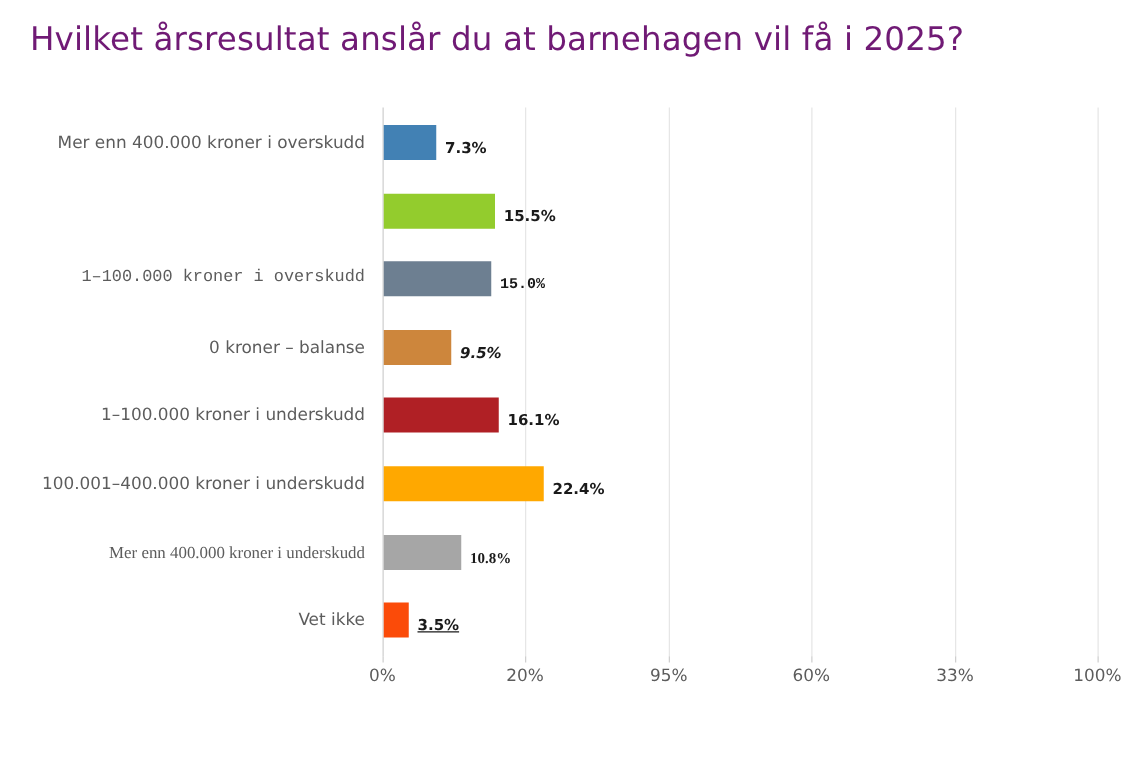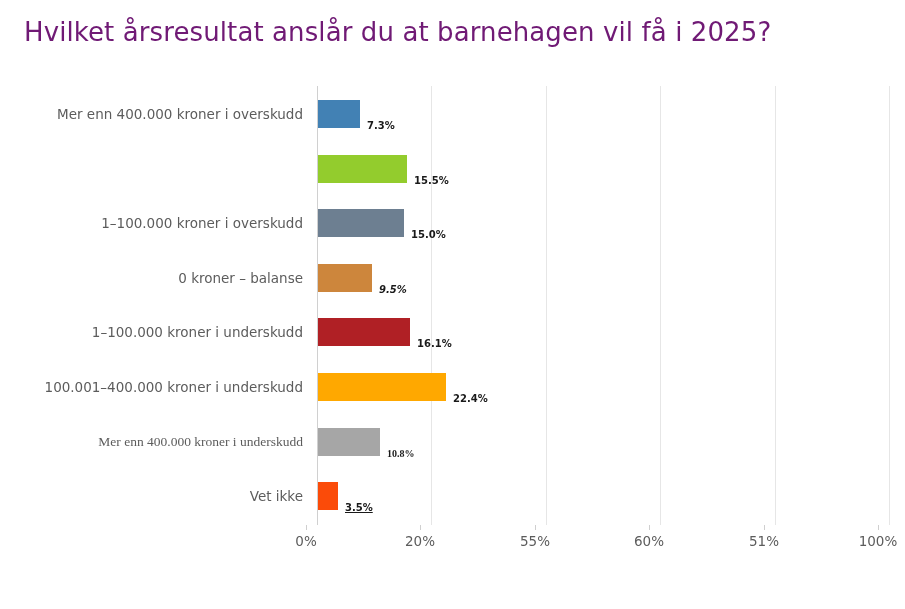--- a/index.html
+++ b/index.html
@@ -37,21 +37,20 @@
   }
 
   
   
   #plot {
     position: absolute;
     left: 306px;
     top: 86px;
     width: 572px;
     height: 439px;
-    margin-left: 11px;
   }
 
   .gridline {
     position: absolute;
     top: 0;
     bottom: 0;
     width: 1px;
     background: #e6e6e6;
   }
   .gridline.axis-zero {
@@ -82,25 +81,25 @@
   .bar {
     position: absolute;
     left: 1px;
     top: 0;
     height: 28px;
     box-sizing: border-box;
   }
 
   .val-label {
     position: absolute;
-    top: 12px;
+    top: 4px;
     height: 28px;
     line-height: 28px;
     white-space: nowrap;
-    font-size: 10px;
+    font-size: 12px;
     font-weight: bold;
     color: #1a1a1a;
   }
 
   
   #xaxis {
     position: absolute;
     left: 306px;
     top: 525px;
     width: 572px;
@@ -139,21 +138,21 @@
       <div class="gridline" style="left: 572px;"></div>
       <div class="row" style="top: 14px;">
         <div class="cat-label">Mer enn 400.000 kroner i overskudd</div>
         <div class="bar" style="width: 42px; background: rgb(66, 129, 180);"></div>
         <div class="val-label" style="left: 50px;">7.3%</div>
       </div>
       <div class="row" style="top: 68.6px;">
         <div class="bar" style="width: 89px; background: rgb(147, 204, 45);"></div>
         <div class="val-label" style="left: 97px;">15.5%</div>
       </div>
-      <div class="row" style="top: 123.2px;">
+      <div class="row" style="top: 123.2px; font-family: Liberation Mono, monospace;">
         <div class="cat-label">1–100.000 kroner i overskudd</div>
         <div class="bar" style="width: 86px; background: rgb(109, 127, 145);"></div>
         <div class="val-label" style="left: 94px;">15.0%</div>
       </div>
       <div class="row" style="top: 177.8px;">
         <div class="cat-label">0 kroner – balanse</div>
         <div class="bar" style="width: 54px; background: rgb(205, 134, 60);"></div>
         <div class="val-label" style="left: 62px; font-style: italic;">9.5%</div>
       </div>
       <div class="row" style="top: 232.4px;">
@@ -178,22 +177,22 @@
       </div>
     </div>
 
   <div id="xaxis">
 
   <div class="tick-mark" style="left: 0px;"></div>
       <div class="tick-label" style="left: 0px;">0%</div>
       <div class="tick-mark" style="left: 114px;"></div>
       <div class="tick-label" style="left: 114px;">20%</div>
       <div class="tick-mark" style="left: 229px;"></div>
-      <div class="tick-label" style="left: 229px;">55%</div>
+      <div class="tick-label" style="left: 229px;">95%</div>
       <div class="tick-mark" style="left: 343px;"></div>
       <div class="tick-label" style="left: 343px;">60%</div>
       <div class="tick-mark" style="left: 458px;"></div>
-      <div class="tick-label" style="left: 458px;">51%</div>
+      <div class="tick-label" style="left: 458px;">33%</div>
       <div class="tick-mark" style="left: 572px;"></div>
       <div class="tick-label" style="left: 572px;">100%</div>
     </div>
 
 </div>
 
 </body></html>

